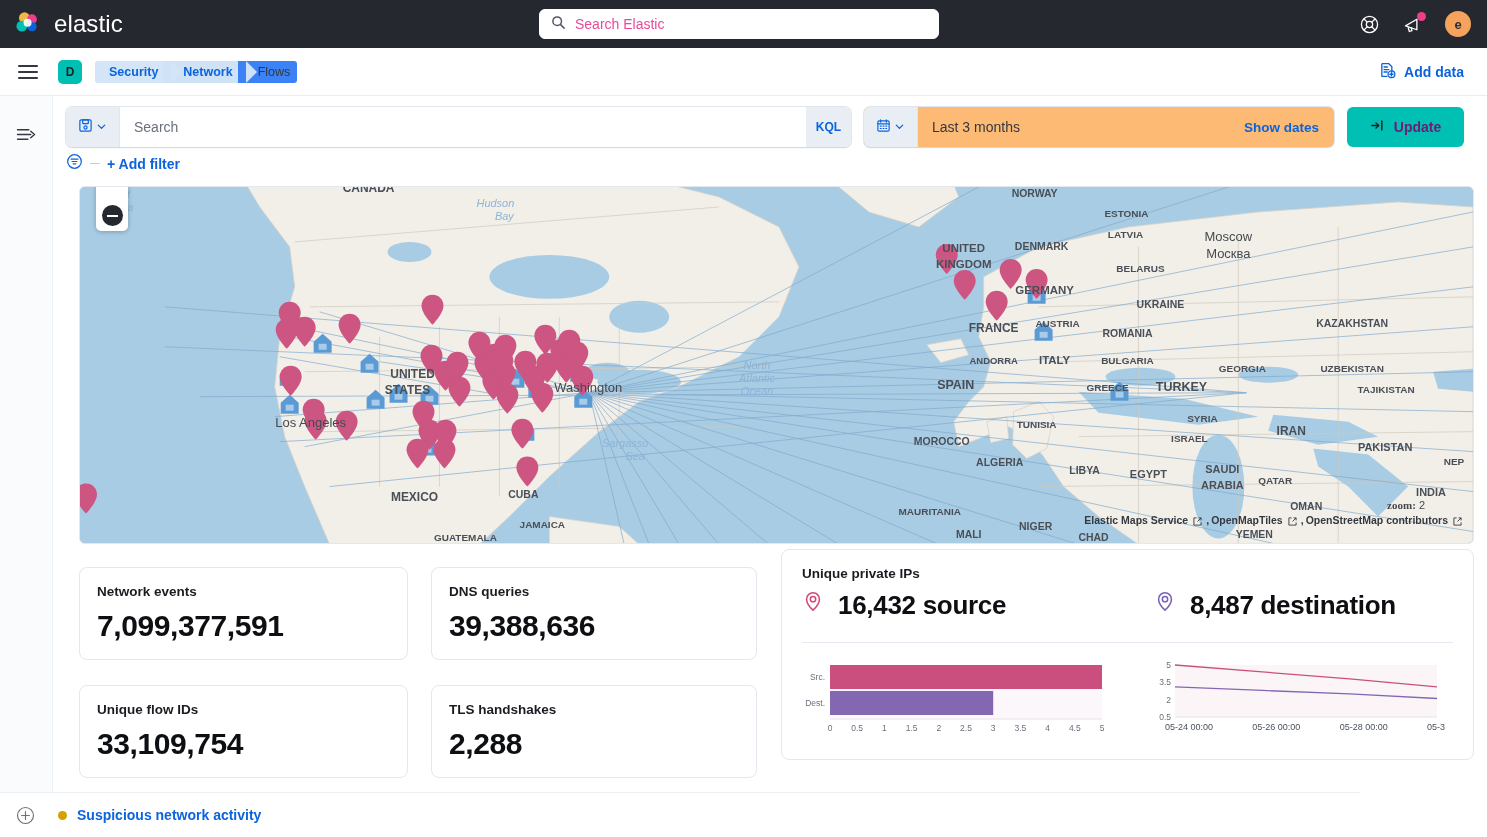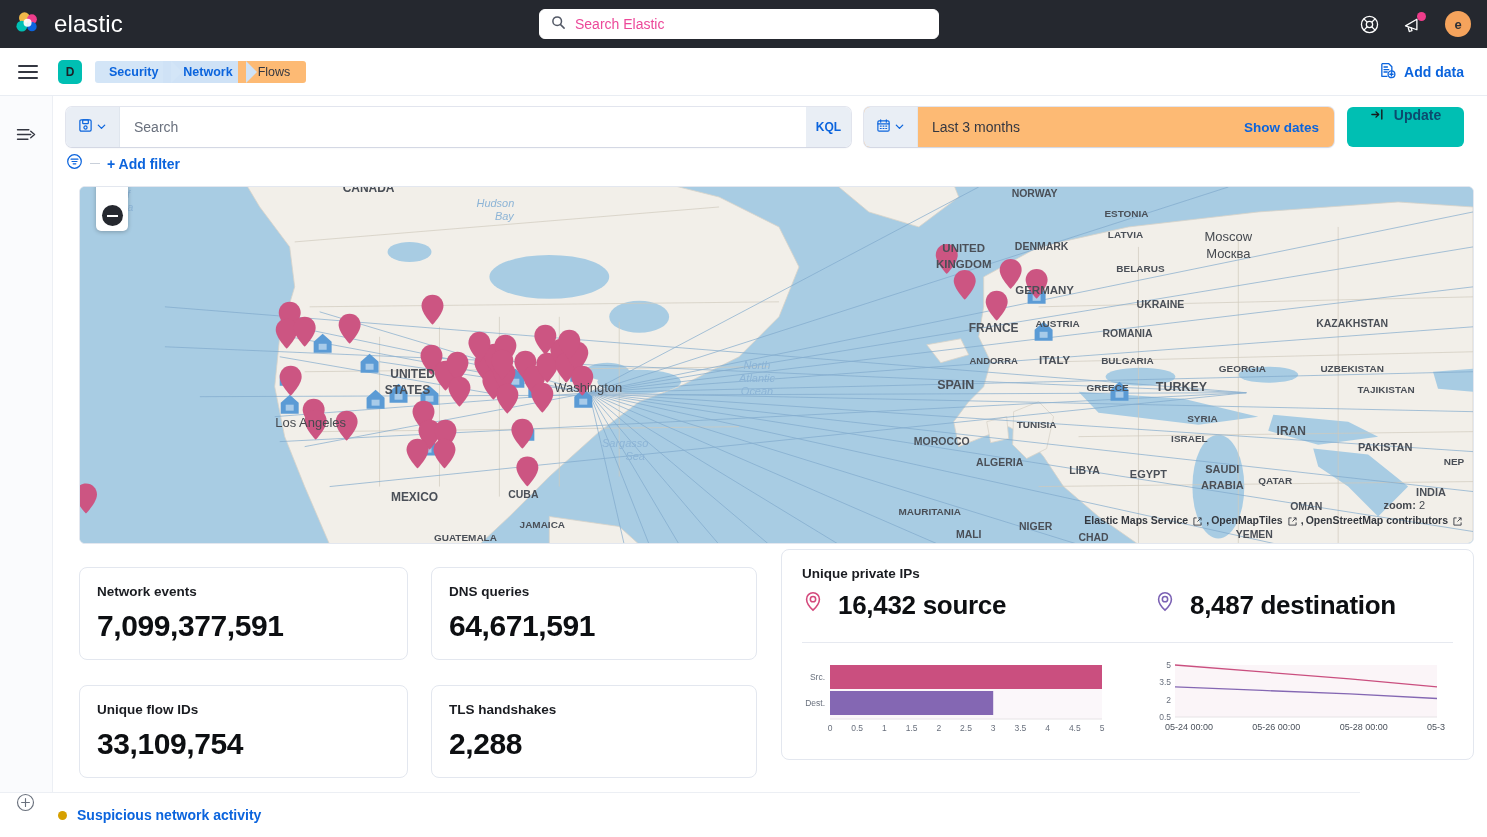--- a/index.html
+++ b/index.html
@@ -57,21 +57,21 @@
     display: flex; align-items: center; justify-content: center; cursor: pointer;
   }
   .crumbs { margin-left: 13px; display: flex; align-items: center; height: 22px; }
   .crumb {
     height: 22px; display: flex; align-items: center; font-size: 12.5px;
     font-weight: 700; position: relative; cursor: pointer;
   }
   .crumb-a { background: #d3e5f7; color: #0b64dd; padding: 0 13px 0 14px;
     border-radius: 3px 0 0 3px; }
   .crumb-b { background: #cfe2f6; color: #0b64dd; padding: 0 13px 0 20px; margin-left: -8px; }
-  .crumb-c { background: #fdba74; color: #343741; padding: 0 16px 0 20px;
+  .crumb-c { background: #3b82f6; color: #343741; padding: 0 7px 0 20px;
     margin-left: -8px; border-radius: 0 3px 3px 0; font-weight: 400; }
   .crumb-a:after, .crumb-b:after {
     content: ""; position: absolute; right: -11px; top: 0;
     border-top: 11px solid transparent; border-bottom: 11px solid transparent;
     z-index: 2;
   }
   .crumb-a:after { border-left: 11px solid #d3e5f7; }
   .crumb-b:after { border-left: 11px solid #cfe2f6; }
   .add-data {
     position: absolute; right: 23px; display: flex; align-items: center; gap: 8px;
@@ -112,22 +112,22 @@
     display: flex; align-items: center; overflow: hidden;
   }
   .cal-btn { width: 54px; height: 40px; background: #e9eef5; display: flex;
     align-items: center; justify-content: center; gap: 3px; cursor: pointer;
     border-right: 1px solid #e0e6ee; }
   .date-val { flex: 1; font-size: 14px; color: #343741; padding-left: 14px; }
   .show-dates { color: #0b64dd; font-size: 13.5px; font-weight: 700;
     padding-right: 15px; cursor: pointer; }
   .update-btn {
     flex: 0 0 117px; height: 40px; background: #00bfb3; border-radius: 6px;
-    display: flex; align-items: flex-start; justify-content: center; gap: 9px;
-    color: #0c4a6e; font-size: 14px; font-weight: 700; cursor: pointer;
+    display: flex; align-items: center; justify-content: center; gap: 9px;
+    color: #701a75; font-size: 14px; font-weight: 700; cursor: pointer;
   }
   .frow { position: absolute; top: 57px; left: 13px; display: flex;
     align-items: center; gap: 7px; }
   .fdash { width: 10px; height: 1.5px; background: #c9d0da; }
   .add-filter { color: #0b64dd; font-size: 14px; font-weight: 700; cursor: pointer; }
 
   
   .mapwrap {
     position: absolute; top: 186px; left: 79px; width: 1395px; height: 358px;
     border: 1px solid #e3e7ef; border-radius: 6px; overflow: hidden;
@@ -139,21 +139,21 @@
     background: #fff; border-radius: 5px; box-shadow: 0 1px 4px rgba(0,0,0,.25);
     display: flex; align-items: flex-end; justify-content: center; padding-bottom: 5px;
     cursor: pointer;
   }
   .zoom-minus { width: 21px; height: 21px; border-radius: 50%; background: #25282f;
     display: flex; align-items: center; justify-content: center; }
   .zoom-minus i { width: 11px; height: 2px; background: #fff; display: block; }
   .zoom-label {
     position: absolute; right: 48px; bottom: 32px; font-size: 11px; color: #45494f;
   }
-  .zoom-label b { font-weight: 700; }
+  .zoom-label b { font-weight: 700; font-family: Liberation Serif, serif; }
   .attrib {
     position: absolute; right: 9px; bottom: 17px; font-size: 10.5px;
     color: #34383f; font-weight: 700; display: flex; align-items: center; gap: 2px;
   }
   .attrib a { color: #34383f; text-decoration: none; }
   .ext { display: inline-block; width: 9px; height: 9px; margin: 0 2px 0 3px; }
 
   
   .card {
     position: absolute; background: #ffffff; border: 1px solid #e3e7ef;
@@ -179,21 +179,21 @@
   .mini-area { position: relative; height: 95px; margin-top: 8px; }
   .bar-chart { position: absolute; left: 22px; top: 10px; width: 302px; height: 82px; }
   .line-chart { position: absolute; left: 363px; top: 10px; width: 300px; height: 82px; }
   .tick { font-size: 8.5px; fill: #69707d; font-family: "Liberation Sans", sans-serif; }
   .tickb { font-size: 9px; fill: #4a515b; font-family: "Liberation Sans", sans-serif; }
 
   
   .bottombar {
     position: absolute; left: 0; bottom: 0; width: 1360px; height: 45px;
     background: #ffffff; border-top: 1px solid #eceff4;
-    display: flex; 
+    display: flex; align-items: center;
   }
   .plus-circle { margin-left: 16px; cursor: pointer; display: flex; }
   .susp { margin-left: 23px; display: flex; align-items: center; gap: 10px; cursor: pointer; }
   .susp-dot { width: 9px; height: 9px; border-radius: 50%; background: #d6a000; }
   .susp-txt { color: #0b64dd; font-size: 14px; font-weight: 700; }
 </style>
 </head>
 <body>
 
 <div class="page">
@@ -613,21 +613,21 @@
 
   <div class="card" id="card-network">
     <div class="inner">
       <div class="card-title">Network events</div>
       <div class="card-val">7,099,377,591</div>
     </div>
   </div>
   <div class="card" id="card-dns">
     <div class="inner">
       <div class="card-title">DNS queries</div>
-      <div class="card-val">64,671,591</div>
+      <div class="card-val">39,388,636</div>
     </div>
   </div>
   <div class="card" id="card-flow">
     <div class="inner">
       <div class="card-title">Unique flow IDs</div>
       <div class="card-val">33,109,754</div>
     </div>
   </div>
   <div class="card" id="card-tls">
     <div class="inner">

